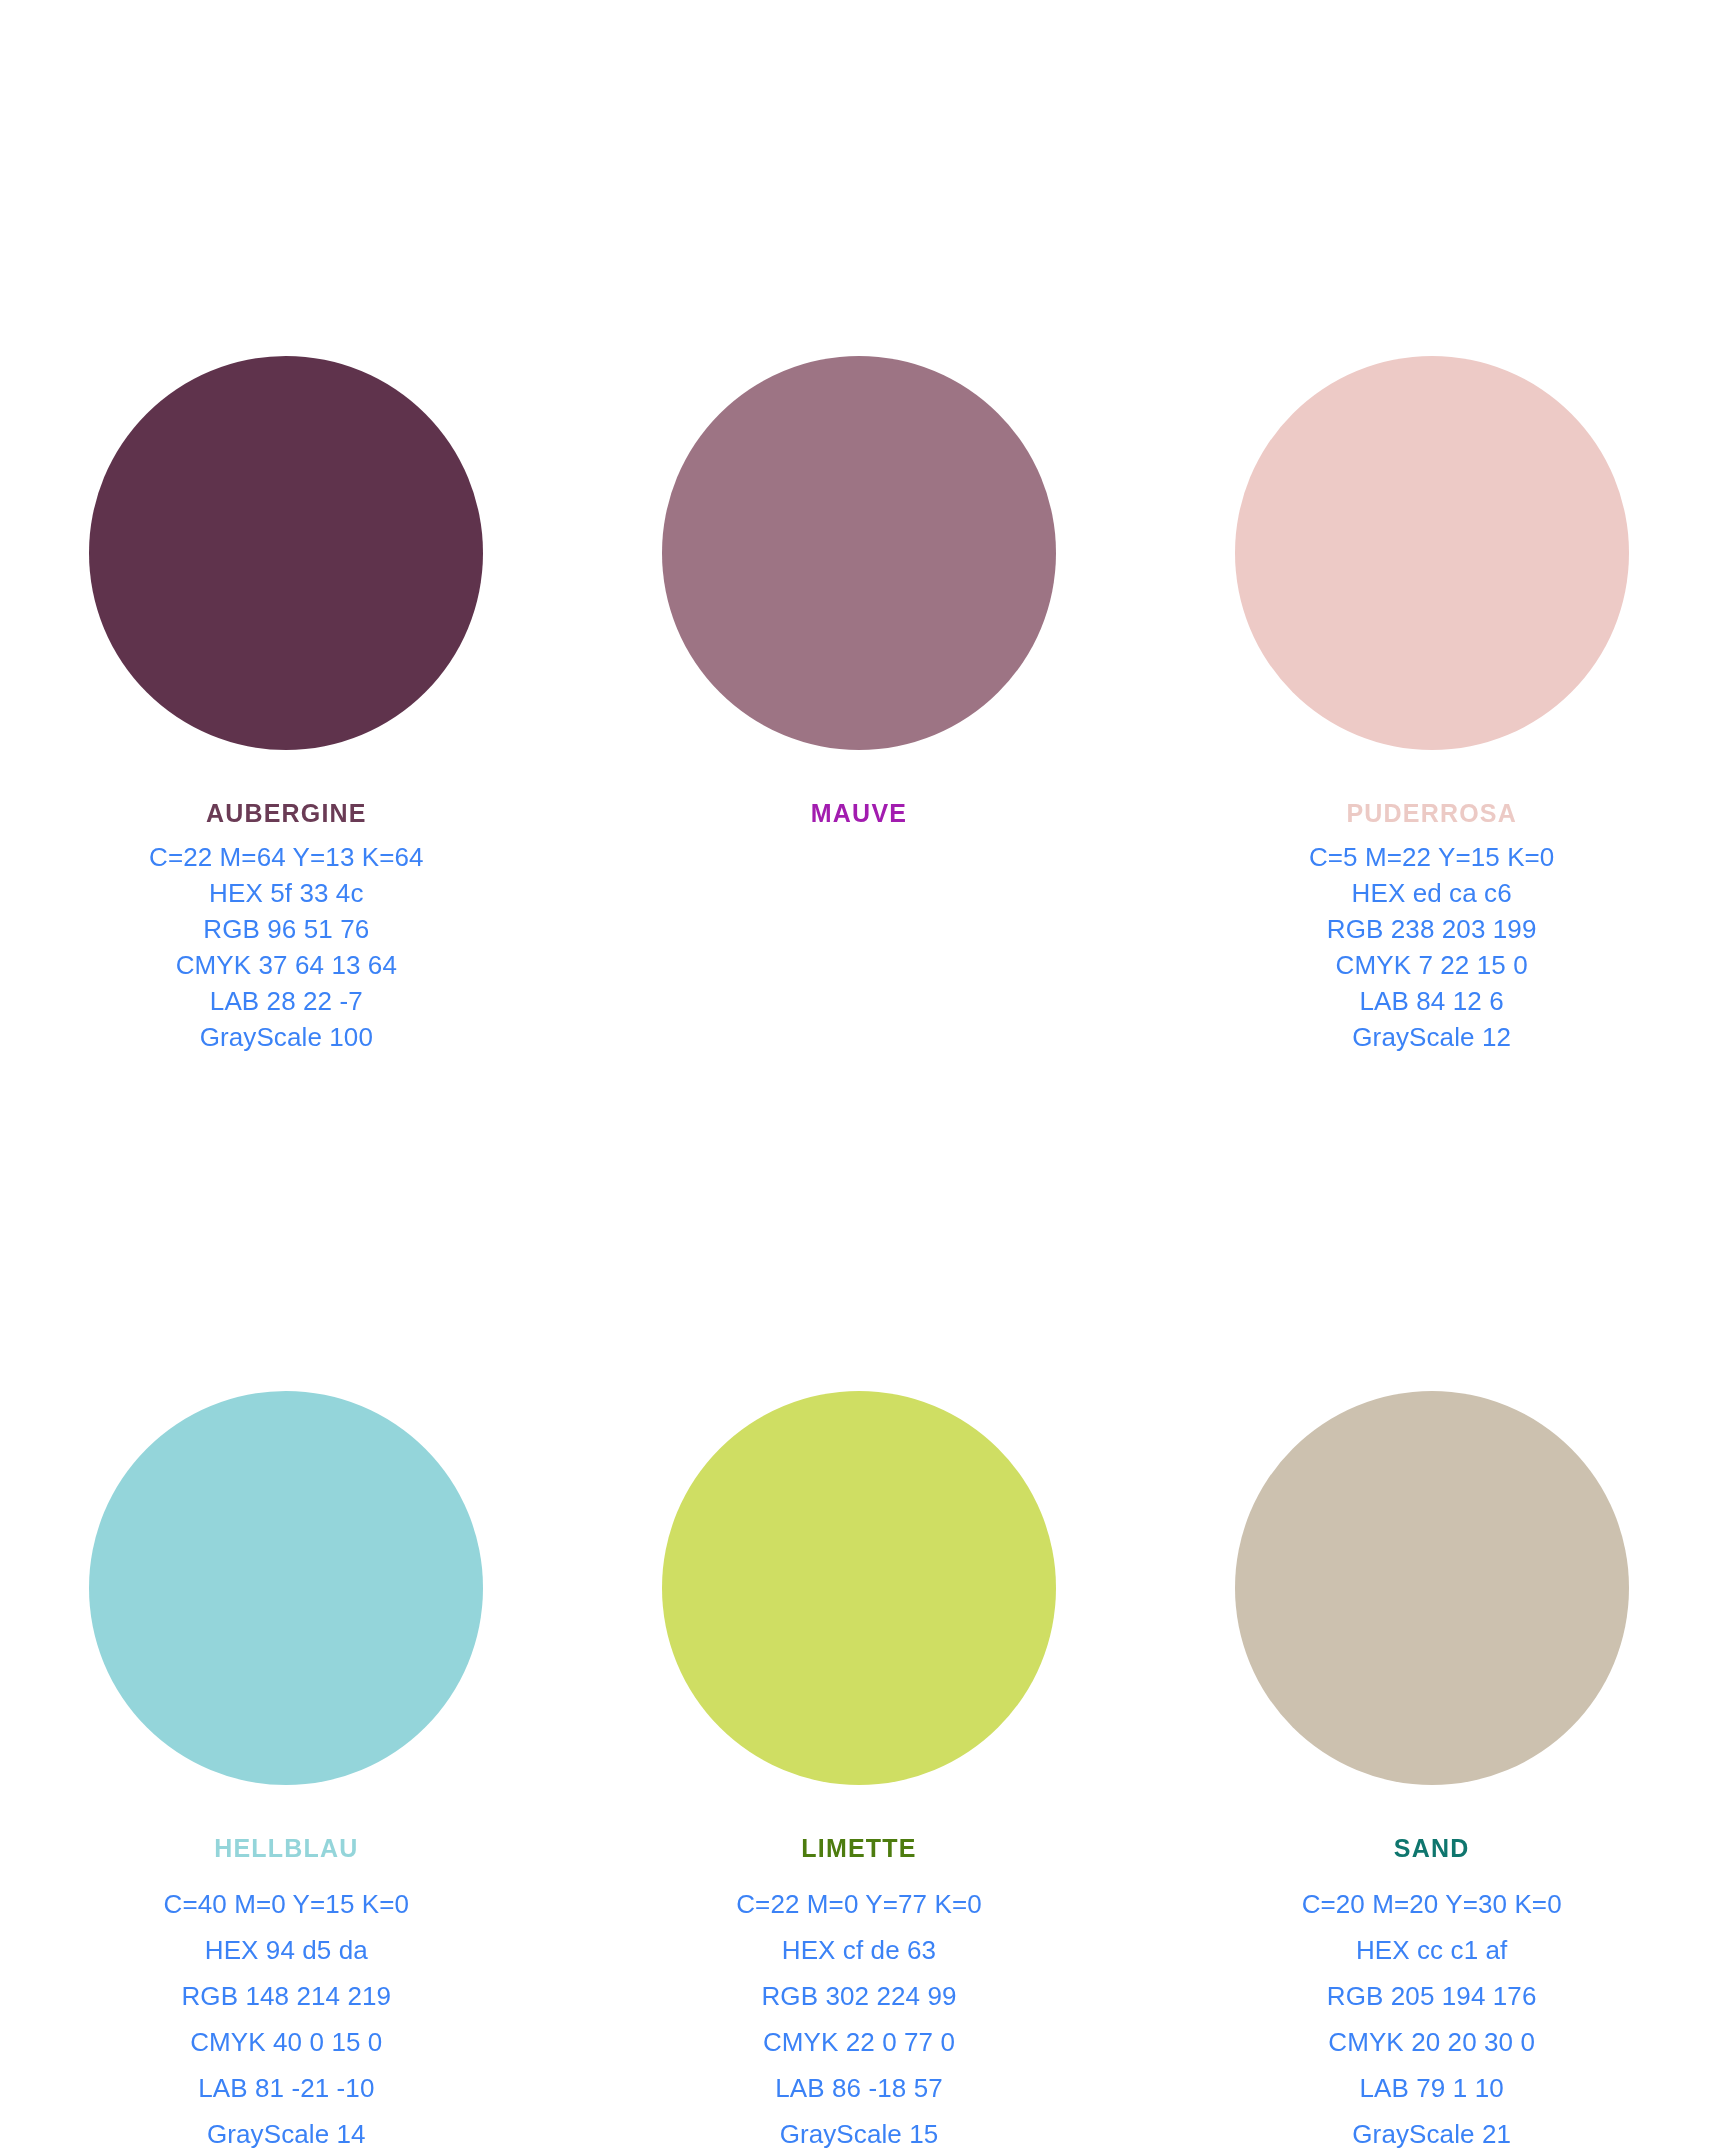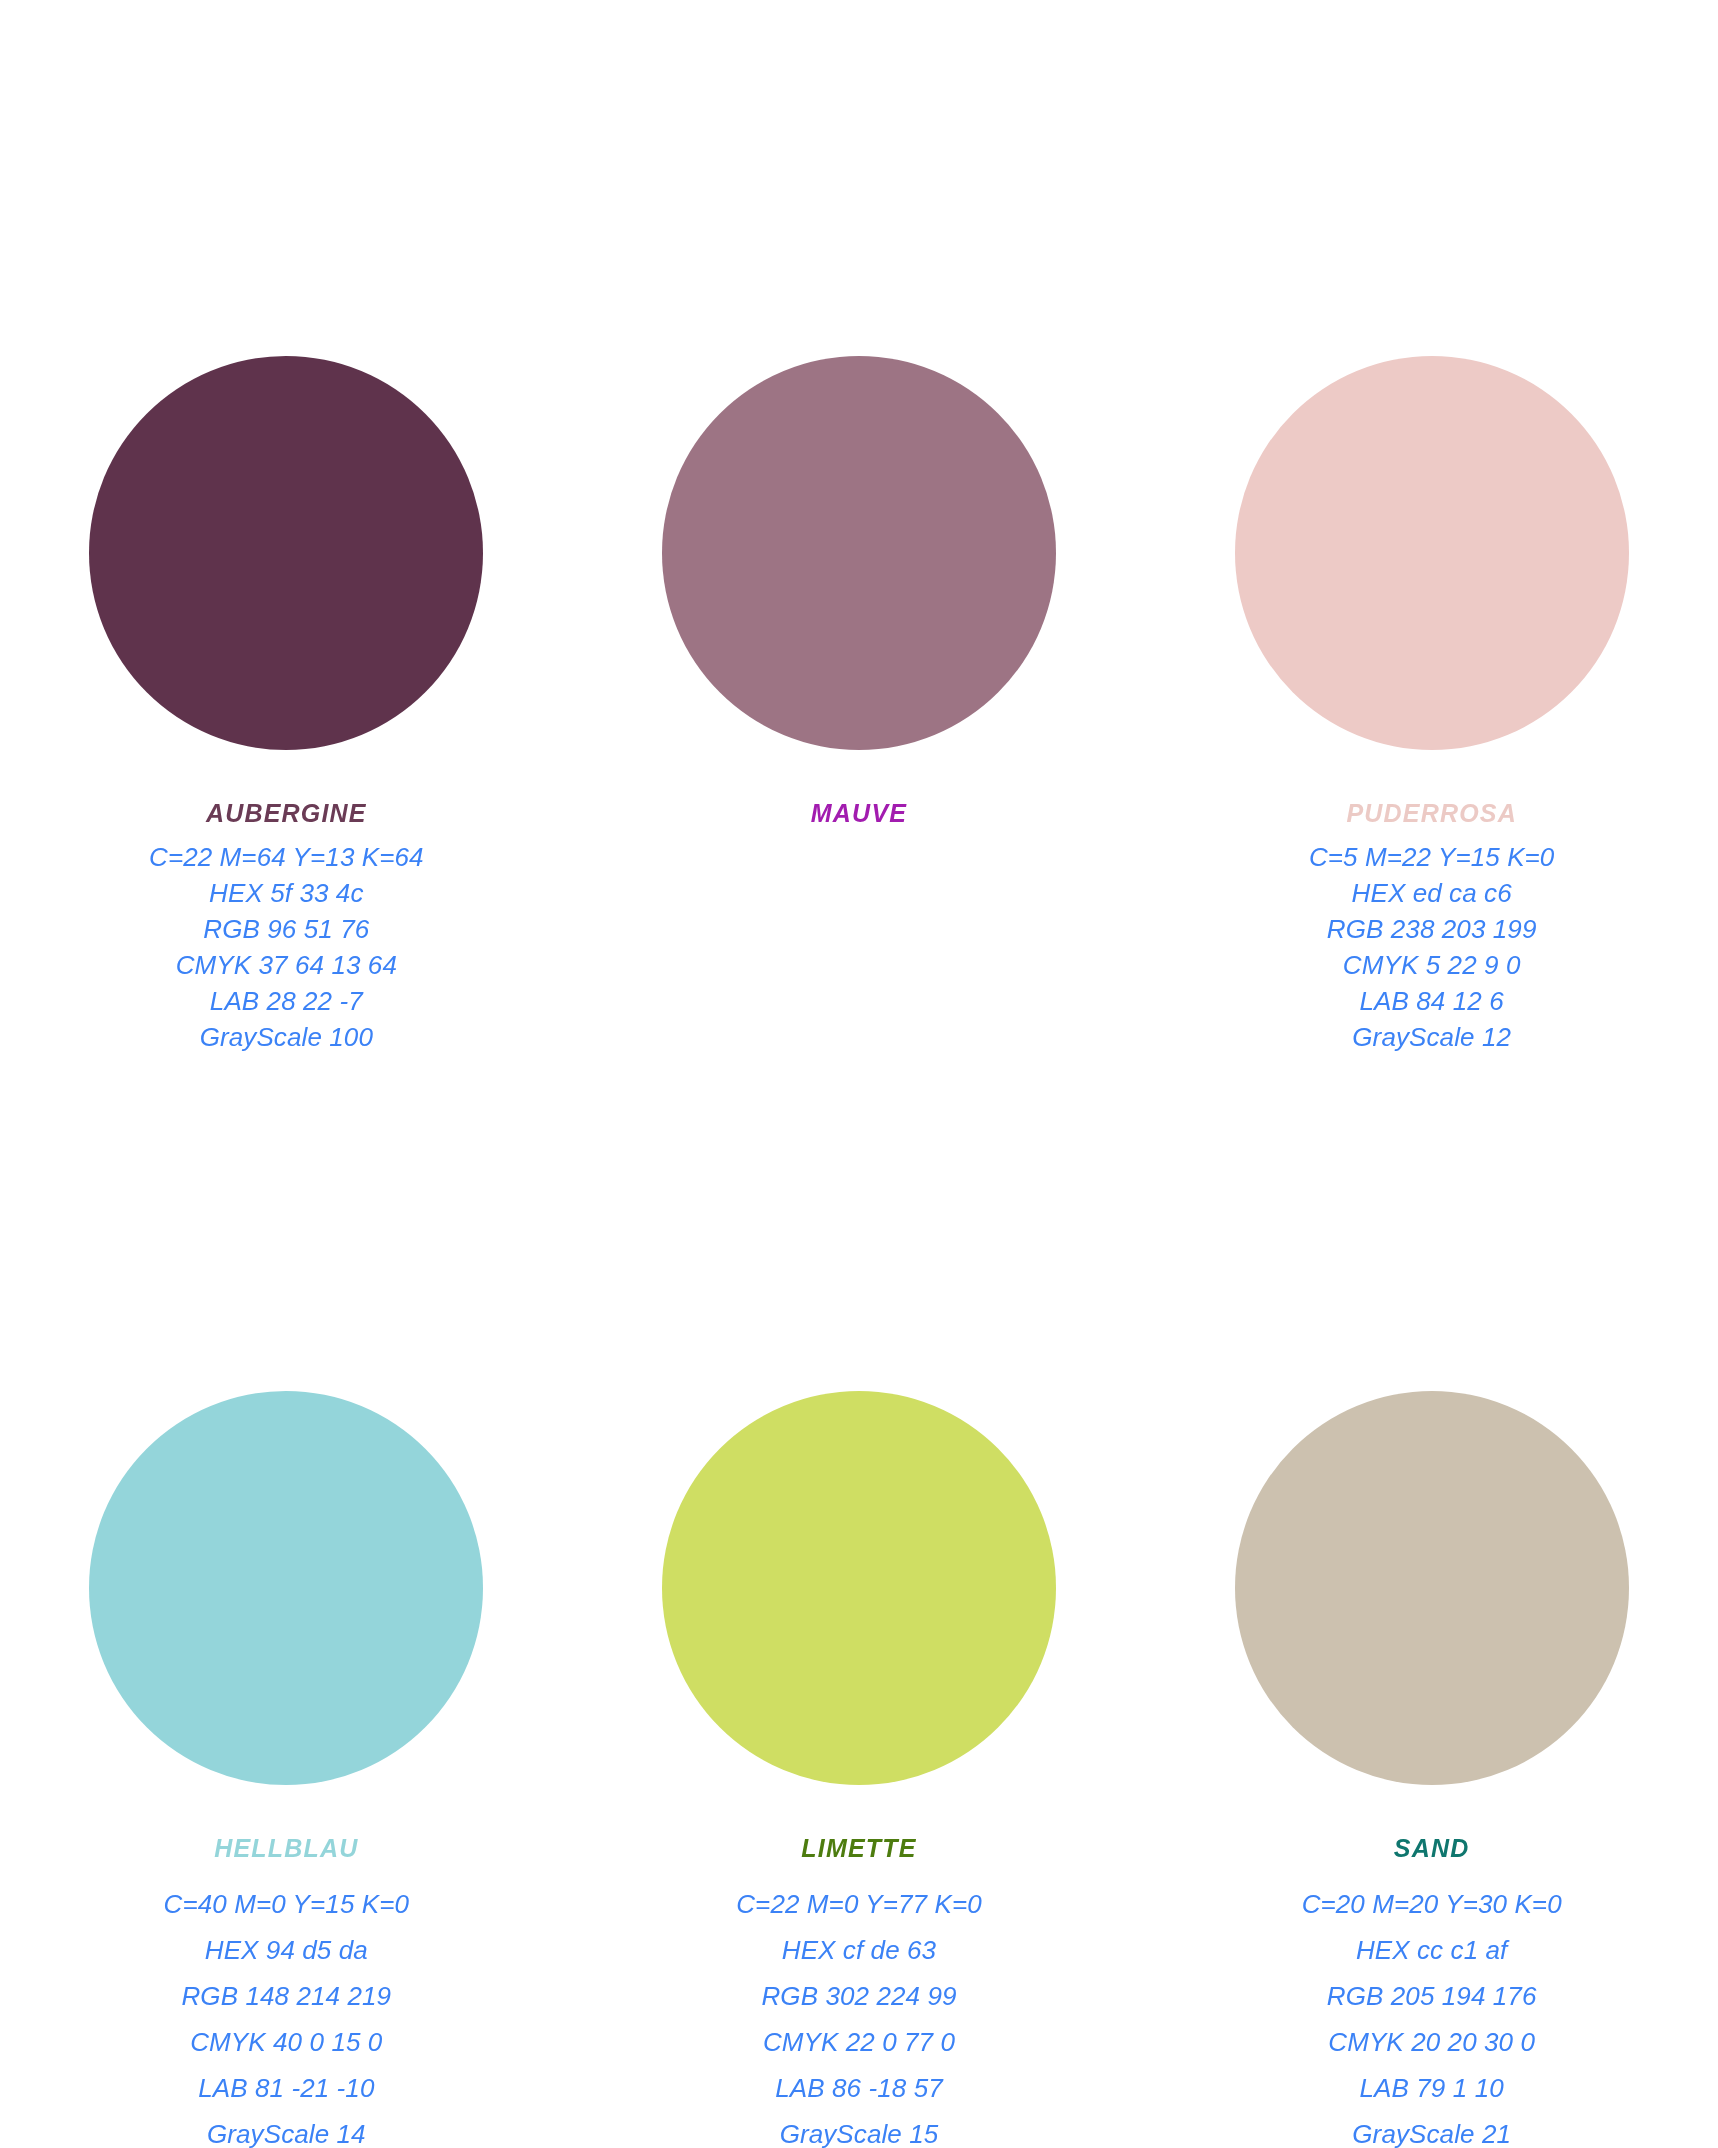--- a/index.html
+++ b/index.html
@@ -12,21 +12,20 @@
     background: #ffffff;
     font-family: "Liberation Sans", sans-serif;
     overflow: hidden;
   }
 
   #sheet {
     position: relative;
     width: 1718px;
     height: 1585px;
     background: #ffffff;
-    font-style: italic;
   }
 
   .palette-grid {
     position: absolute;
     top: 356px;
     left: 0;
     width: 1718px;
     display: grid;
     grid-template-columns: repeat(3, 1fr);
     column-gap: 0px;
@@ -109,21 +108,21 @@
     </div>
 
     <div class="swatch-cell row-top">
       <div class="swatch-disc" style="background:#edcac6"></div>
       <div class="swatch-caption">
         <div class="swatch-name" style="color:#eccac5">PUDERROSA</div>
         <div class="spec-list">
           <div class="spec-line">C=5 M=22 Y=15 K=0</div>
           <div class="spec-line">HEX ed ca c6</div>
           <div class="spec-line">RGB 238 203 199</div>
-          <div class="spec-line">CMYK 5 22 9 0</div>
+          <div class="spec-line">CMYK 7 22 15 0</div>
           <div class="spec-line">LAB 84 12 6</div>
           <div class="spec-line">GrayScale 12</div>
         </div>
       </div>
     </div>
 
     <div class="swatch-cell row-bottom">
       <div class="swatch-disc" style="background:#94d5da"></div>
       <div class="swatch-caption">
         <div class="swatch-name" style="color:#94d5da">HELLBLAU</div>

